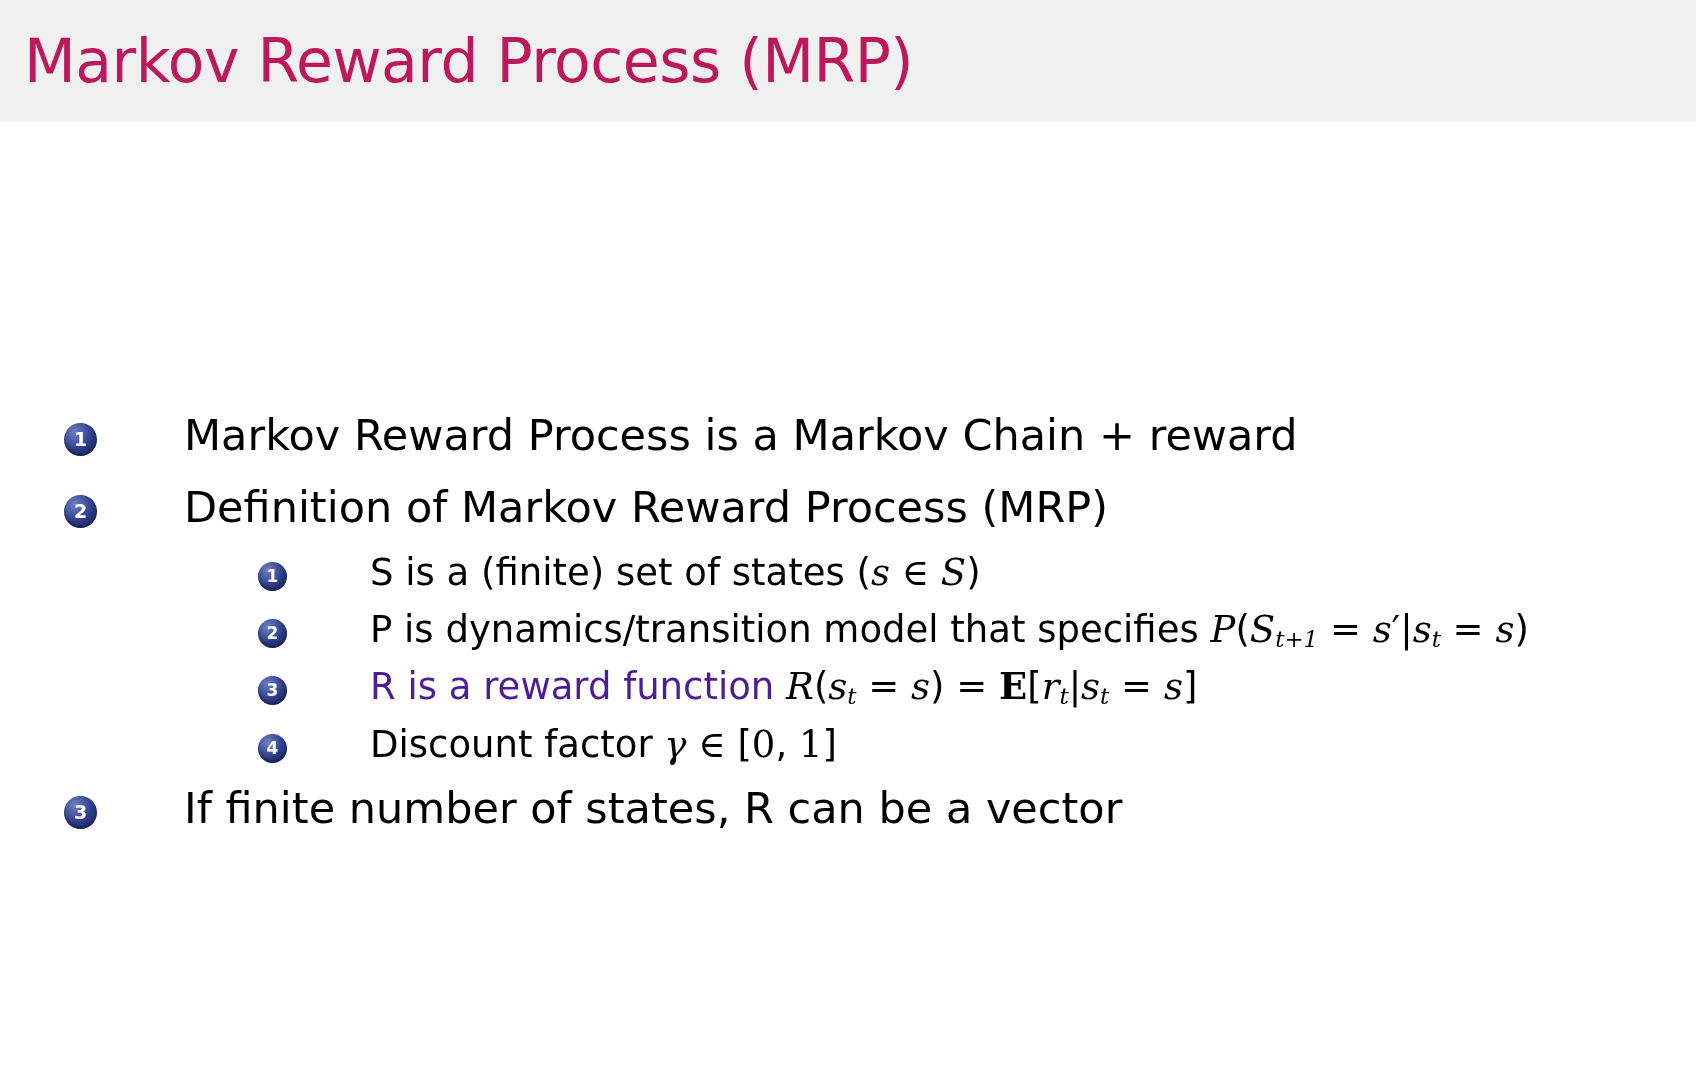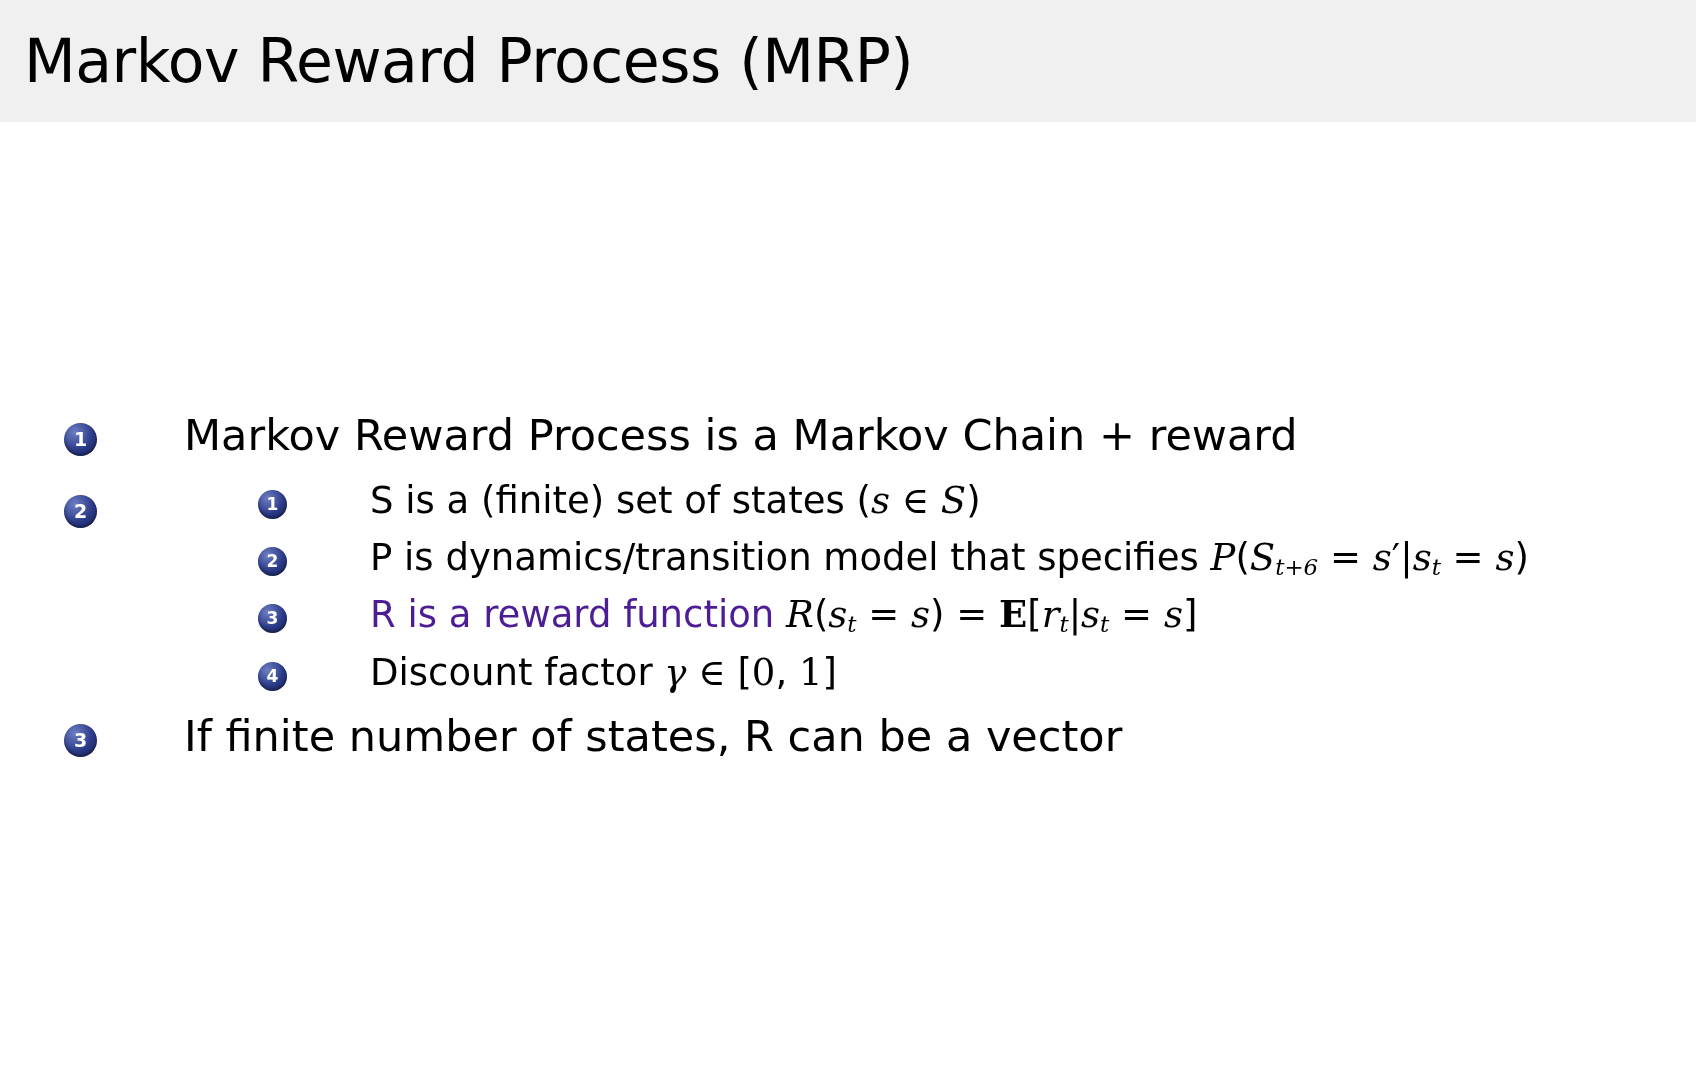--- a/index.html
+++ b/index.html
@@ -26,21 +26,21 @@
     top: 0;
     width: 1696px;
     height: 122px;
     background: #f0f0f0;
     display: flex;
     align-items: center;
   }
   .title-text {
     font-size: 60px;
     font-weight: 400;
-    color: #000000;
+    color: #be185d;
     padding-left: 24px;
     letter-spacing: -0.5px;
     line-height: 1;
   }
   .content {
     position: absolute;
     left: 0;
     top: 400px;
     width: 1696px;
   }
@@ -134,31 +134,32 @@
   <div class="content">
     <ul class="level1">
 
       <li class="item l1">
         <span class="bullet b1">1</span>
         <span class="txt">Markov Reward Process is a Markov Chain + reward</span>
       </li>
 
       <li class="item l1">
         <span class="bullet b1">2</span>
+        <span class="txt">Definition of Markov Reward Process (MRP)</span>
 
         <ul class="level2">
 
           <li class="item l2">
             <span class="bullet b2">1</span>
             <span class="txt">S is a (finite) set of states (<span class="math">s</span> <span class="mathup">∈</span> <span class="math">S</span>)</span>
           </li>
 
           <li class="item l2">
             <span class="bullet b2">2</span>
-            <span class="txt">P is dynamics/transition model that specifies <span class="math">P</span>(<span class="math">S</span><sub class="math">t+6</sub> <span class="mathup">=</span> <span class="math">s</span><span class="mathup">′</span>|<span class="math">s</span><sub class="math">t</sub> <span class="mathup">=</span> <span class="math">s</span>)</span>
+            <span class="txt">P is dynamics/transition model that specifies <span class="math">P</span>(<span class="math">S</span><sub class="math">t+1</sub> <span class="mathup">=</span> <span class="math">s</span><span class="mathup">′</span>|<span class="math">s</span><sub class="math">t</sub> <span class="mathup">=</span> <span class="math">s</span>)</span>
           </li>
 
           <li class="item l2">
             <span class="bullet b2">3</span>
             <span class="txt"><span class="red">R is a reward function</span> <span class="math">R</span>(<span class="math">s</span><sub class="math">t</sub> <span class="mathup">=</span> <span class="math">s</span>) <span class="mathup">=</span> <span class="blackboard">E</span>[<span class="math">r</span><sub class="math">t</sub>|<span class="math">s</span><sub class="math">t</sub> <span class="mathup">=</span> <span class="math">s</span>]</span>
           </li>
 
           <li class="item l2">
             <span class="bullet b2">4</span>
             <span class="txt">Discount factor <span class="math">γ</span> <span class="mathup">∈</span> [<span class="mathup">0</span>, <span class="mathup">1</span>]</span>

